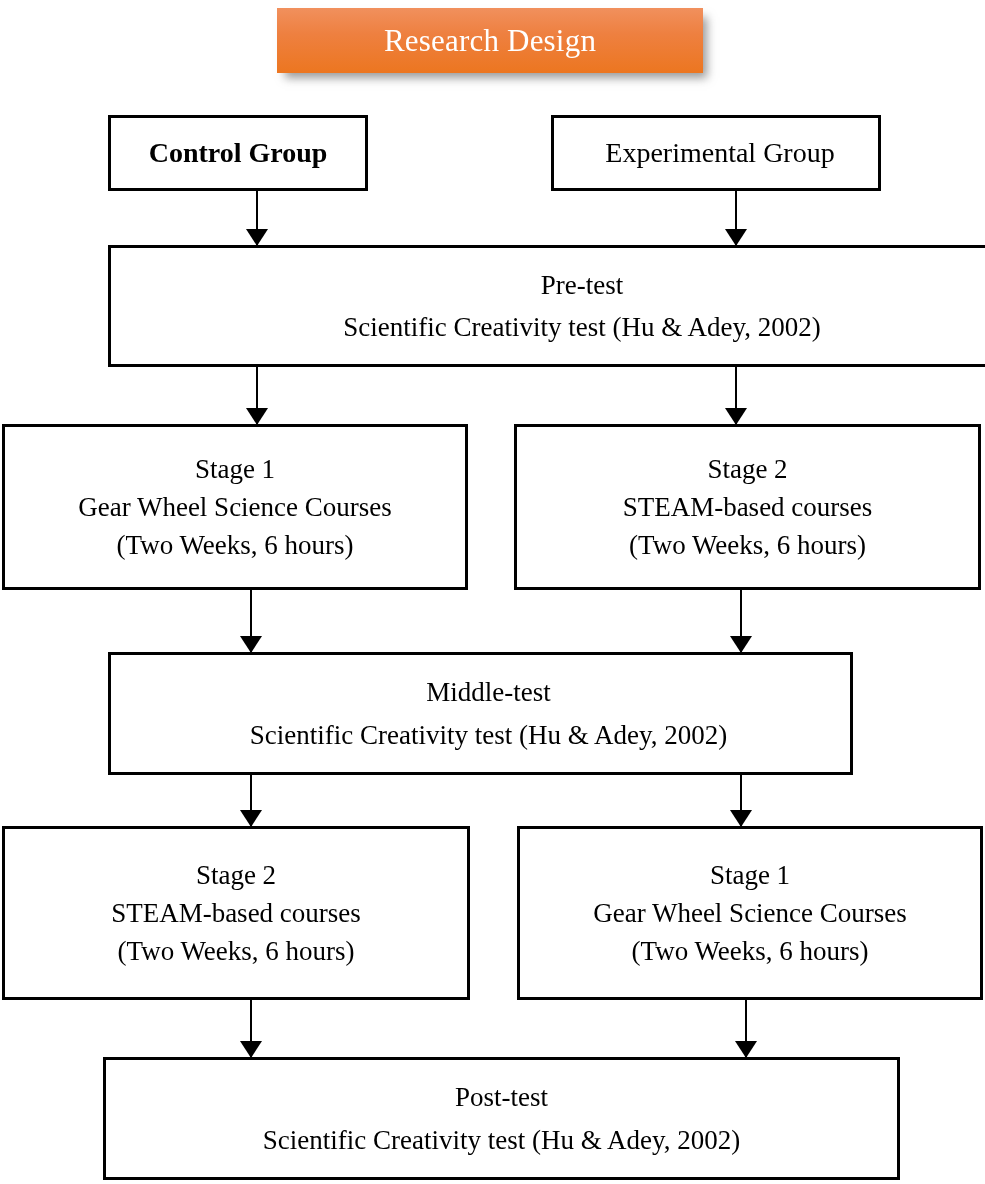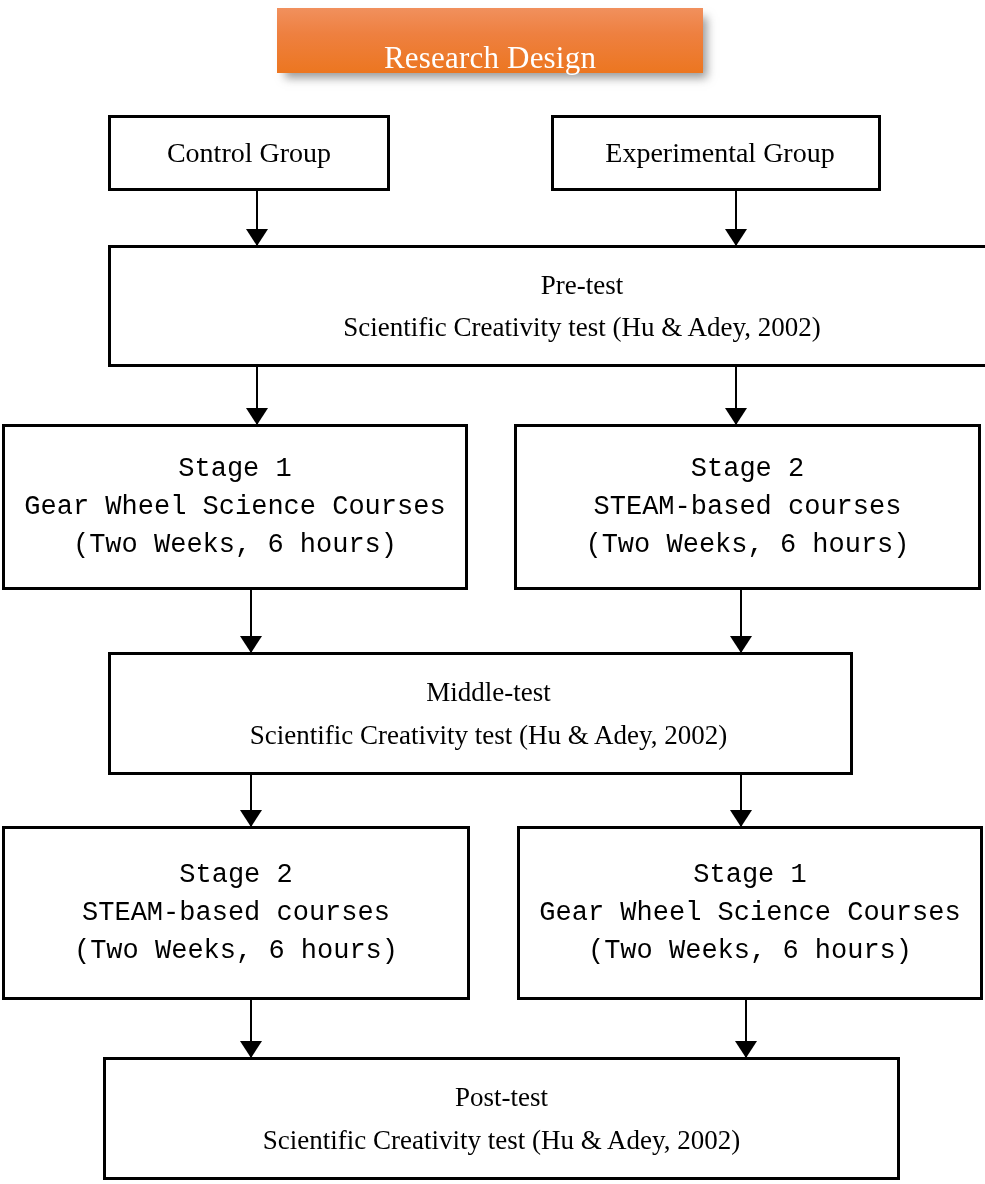--- a/index.html
+++ b/index.html
@@ -27,21 +27,21 @@
   
   .title-banner {
     position: absolute;
     left: 277px;
     top: 8px;
     width: 426px;
     height: 65px;
     background: linear-gradient(to bottom, #f1905d 0%, #ee8040 40%, #ec7620 100%);
     box-shadow: 6px 7px 9px -2px rgba(120,120,120,0.75);
     display: flex;
-    align-items: flex-end;
+    align-items: center;
     justify-content: center;
     box-sizing: border-box;
   }
   .title-banner-text {
     color: #ffffff;
     font-size: 31px;
     line-height: 1;
     letter-spacing: 0.2px;
     white-space: nowrap;
   }
@@ -64,21 +64,21 @@
   }
 
   
   .node.group .line { font-size: 28px; line-height: 1.1; }
 
   
   .node.test .line { font-size: 27px; line-height: 1.5; }
   .node.test .line.l1 { margin-bottom: 2px; }
 
   
-  .node.stage .line { font-size: 27px; line-height: 1.42; font-family: Liberation Mono, monospace; }
+  .node.stage .line { font-size: 27px; line-height: 1.42; }
 
   
   .arrow {
     position: absolute;
     width: 2px;
     background: #000000;
   }
   .arrow::after {
     content: "";
     position: absolute;
@@ -94,21 +94,21 @@
 </style>
 </head>
 <body>
 
 <div id="canvas">
 
   <div class="title-banner">
     <span class="title-banner-text">Research Design</span>
   </div>
 
-  <div class="node group" style="left:108px; top:115px; width:282px; height:76px;">
+  <div class="node group" style="left:108px; top:115px; width:260px; height:76px;font-weight:bold;">
     <span class="line">Control Group</span>
   </div>
 
   <div class="node group" style="left:551px; top:115px; width:330px; height:76px;padding-left:8px;">
     <span class="line">Experimental Group</span>
   </div>
 
   <div class="arrow" style="left:256px; top:191px; height:54px;"></div>
   <div class="arrow" style="left:735px; top:191px; height:54px;"></div>
 

